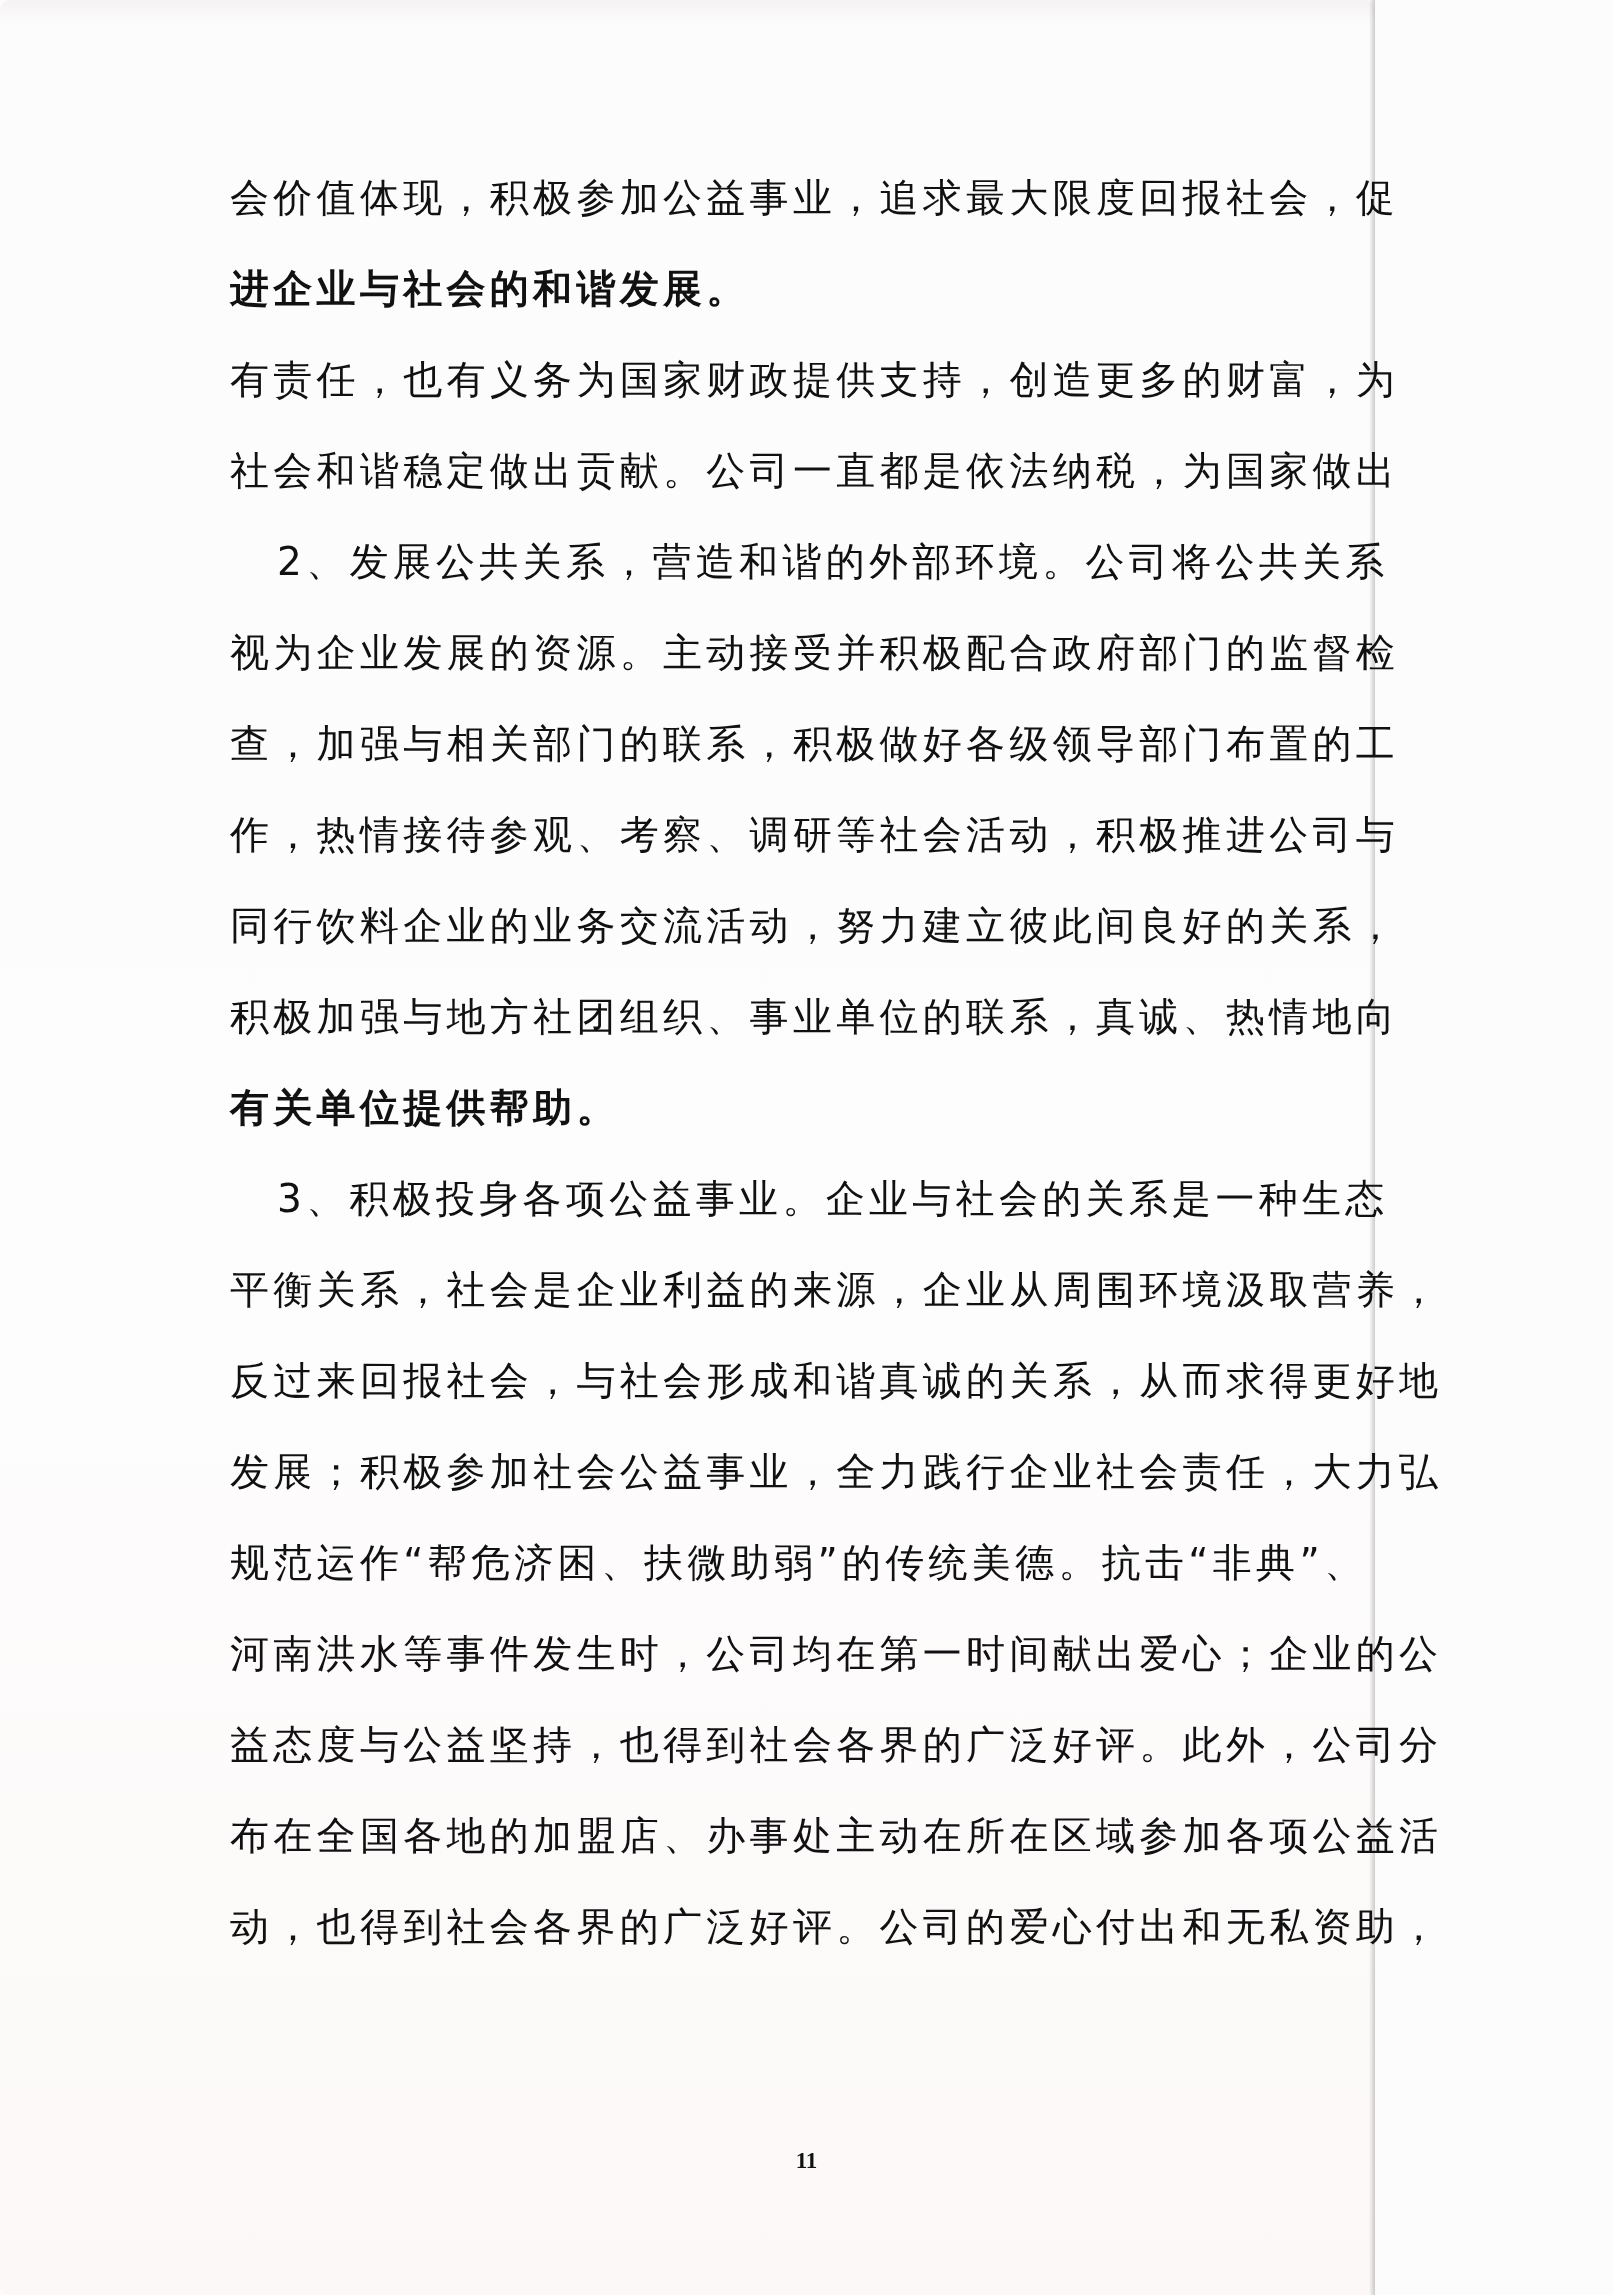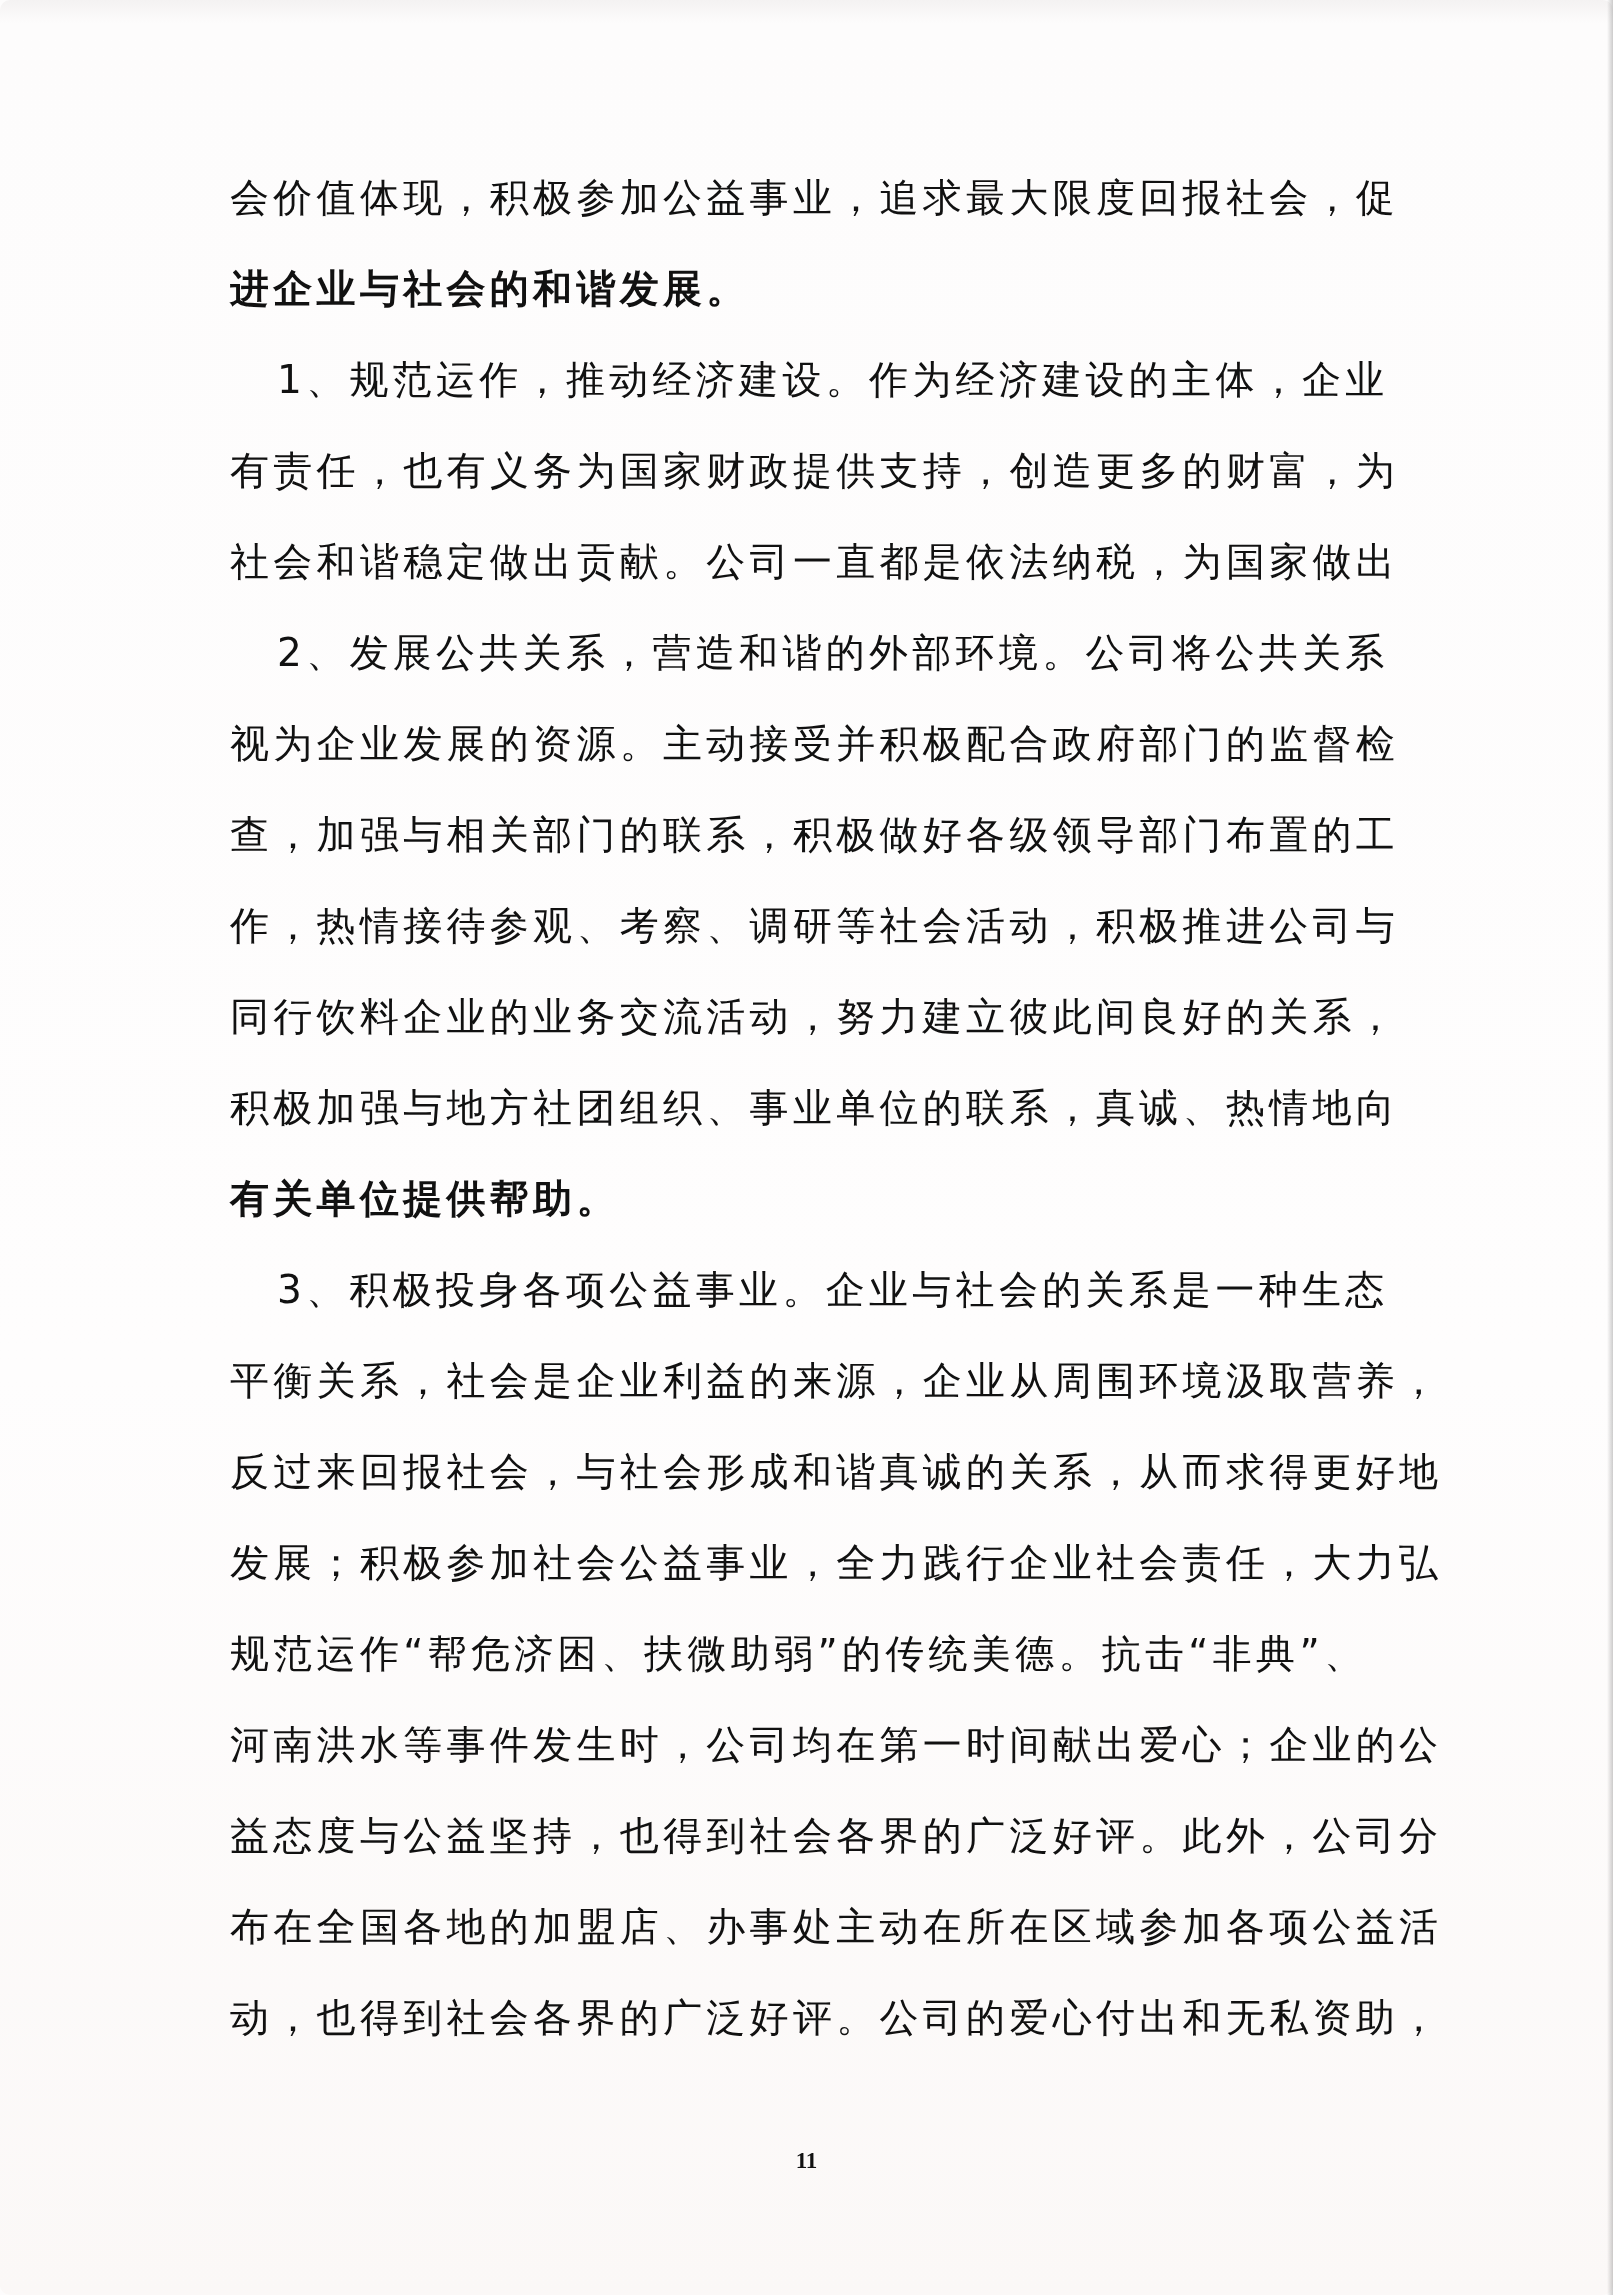--- a/index.html
+++ b/index.html
@@ -5,21 +5,21 @@
   html, body { margin: 0; padding: 0; }
   body {
     width: 1613px; height: 2295px;
     background: #fdfcfc;
     position: relative;
     overflow: hidden;
     font-family: "DejaVu Sans", sans-serif;
     color: #111;
   }
   .page {
-    position: absolute; left: 0; top: 0; width: 1613px; height: 2295px;
+    position: absolute; left: 0; top: 0; width: 1375px; height: 2295px;
     background: linear-gradient(180deg, #f4f2f2 0px, #fdfcfc 23px, #fefdfd 60%, #fbf8f7 100%);
     border-radius: 10px;
   }
   .right-edge {
     position: absolute; right: 0; top: 0; width: 6.2px; height: 2295px;
     background: linear-gradient(90deg, rgba(0,0,0,0), rgba(60,60,60,0.25));
   }
   .body-text {
     position: absolute; left: 230px; top: 172px; width: 1132px;
   }
@@ -41,21 +41,20 @@
 <body>
 
 <div class="page">
   <div class="right-edge"></div>
 
   <div class="body-text">
 
     <div class="line">会价值体现，积极参加公益事业，追求最大限度回报社会，促</div>
     <div class="line last">进企业与社会的和谐发展。</div>
 
-    <div class="line indent">1、规范运作，推动经济建设。作为经济建设的主体，企业</div>
     <div class="line">有责任，也有义务为国家财政提供支持，创造更多的财富，为</div>
     <div class="line">社会和谐稳定做出贡献。公司一直都是依法纳税，为国家做出</div>
 
     <div class="line indent">2、发展公共关系，营造和谐的外部环境。公司将公共关系</div>
     <div class="line">视为企业发展的资源。主动接受并积极配合政府部门的监督检</div>
     <div class="line">查，加强与相关部门的联系，积极做好各级领导部门布置的工</div>
     <div class="line">作，热情接待参观、考察、调研等社会活动，积极推进公司与</div>
     <div class="line">同行饮料企业的业务交流活动，努力建立彼此间良好的关系，</div>
     <div class="line">积极加强与地方社团组织、事业单位的联系，真诚、热情地向</div>
     <div class="line last">有关单位提供帮助。</div>

